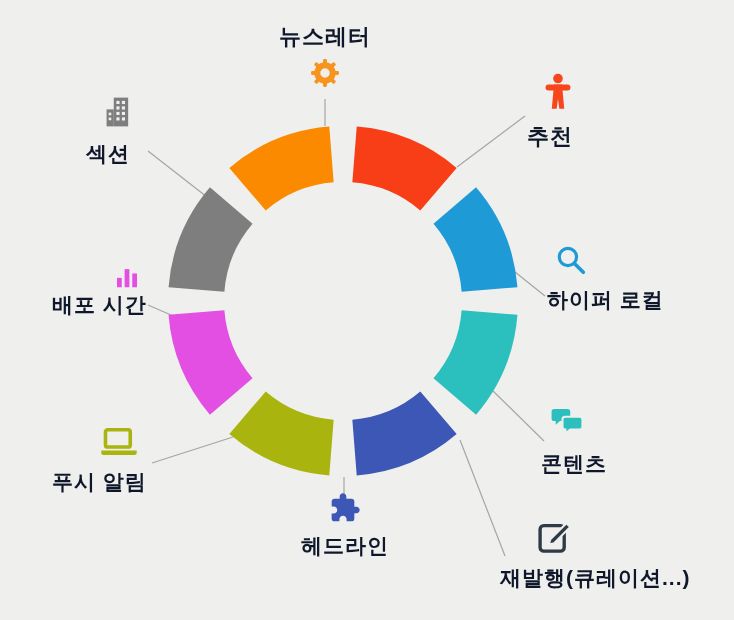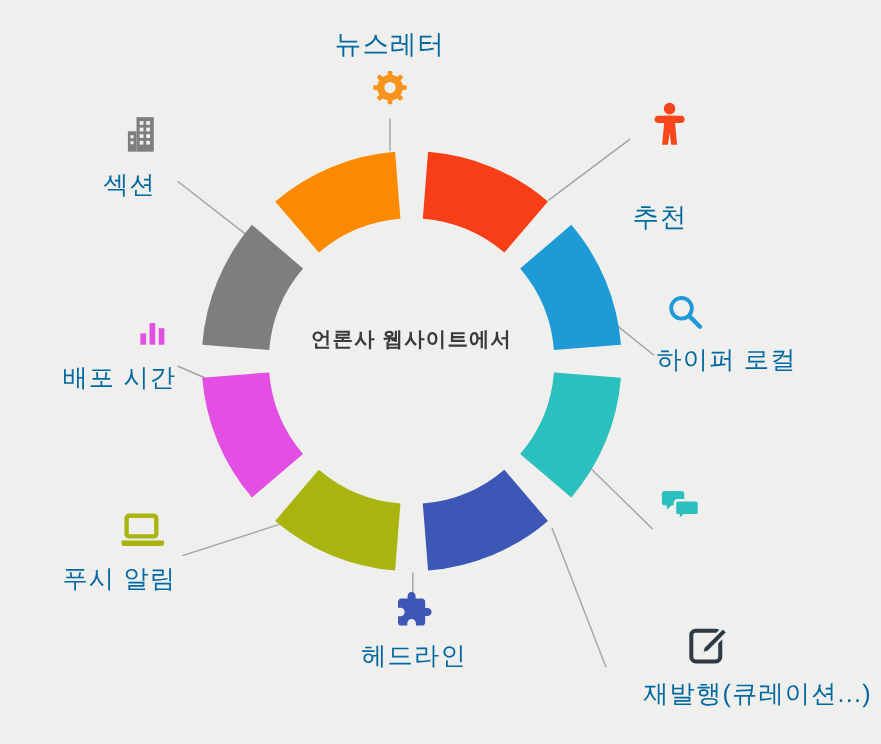--- a/index.html
+++ b/index.html
@@ -32,58 +32,58 @@
     letter-spacing: 1px;
   }
 
   .label {
     position: absolute;
     display: flex;
     flex-direction: column;
     align-items: flex-start;
   }
   .label .txt {
-    font-weight: normal;
+    font-weight: bold;
     font-size: 21px;
-    color: #0369a1;
+    color: #0f172a;
     letter-spacing: 1px;
     white-space: nowrap;
   }
   .label .icon { display: inline-block; line-height: 0; }
 
   #lbl-newsletter   { left: 243px; top: 22px;  width: 164px; align-items: center; }
   #lbl-newsletter .txt { font-size: 22px; }
   #lbl-newsletter .icon { margin-top: 6px; }
 
-  #lbl-recommend    { left: 527px; top: 84px; gap: 32px; }
+  #lbl-recommend    { left: 527px; top: 72px; }
   #lbl-recommend .icon { margin-left: 14px; }
   #lbl-recommend .txt  { margin-top: 12px; font-size: 22px; }
 
   #lbl-hyperlocal   { left: 547px; top: 244px; }
   #lbl-hyperlocal .icon { margin-left: 8px; }
   #lbl-hyperlocal .txt  { margin-top: 10px; }
 
   #lbl-content      { left: 541px; top: 406px; }
   #lbl-content .icon { margin-left: 8px; }
   #lbl-content .txt  { margin-top: 10px; }
 
-  #lbl-republish    { left: 500px; top: 518px; margin-left: 36px; }
+  #lbl-republish    { left: 500px; top: 518px; }
   #lbl-republish .icon { margin-left: 36px; }
   #lbl-republish .txt  { margin-top: 8px; }
 
   #lbl-headline     { left: 281px; top: 492px; width: 128px; align-items: center; }
   #lbl-headline .txt { margin-top: 8px; }
 
   #lbl-push         { left: 52px; top: 426px; width: 150px; text-align: right; }
   #lbl-push .icon { margin-left: 46px; }
   #lbl-push .txt  { margin-top: 8px; }
 
   #lbl-distribution { left: 52px; top: 261px; width: 150px; }
   #lbl-distribution .icon { margin-left: 60px; }
-  #lbl-distribution .txt  { margin-top: 10px; }
+  #lbl-distribution .txt  { }
 
   #lbl-section      { left: 86px; top: 94px; width: 130px; justify-content: space-between; }
   #lbl-section .icon { margin-left: 16px; }
   #lbl-section .txt  { margin-top: 10px; }
 
   .bg-stroke { stroke: #EFEFED; }
   .bg-fill   { fill: #EFEFED; }
 </style>
 </head>
 <body style="background: rgb(239, 239, 237);">
@@ -108,21 +108,20 @@
         <path d="M 476.07104398000547 187.34659154221788 A 175 175 0 0 1 517.4605334032974 287.26965824762715 L 461.63316271424225 291.66336760838647 A 119 119 0 0 0 433.4883099064037 223.71568224870816 Z" fill="#1E9BD7"></path>
         <path d="M 517.4605334032974 314.73034175237285 A 175 175 0 0 1 476.07104398000547 414.6534084577821 L 433.4883099064037 378.28431775129184 A 119 119 0 0 0 461.63316271424225 310.33663239161353 Z" fill="#2BBFBE"></path>
         <path d="M 456.6534084577822 434.0710439800054 A 175 175 0 0 1 356.7303417523729 475.4605334032974 L 352.33663239161353 419.63316271424225 A 119 119 0 0 0 420.28431775129184 391.4883099064037 Z" fill="#3C57B5"></path>
         <path d="M 329.26965824762715 475.4605334032974 A 175 175 0 0 1 229.34659154221788 434.07104398000547 L 265.71568224870816 391.4883099064037 A 119 119 0 0 0 333.66336760838647 419.63316271424225 Z" fill="#A9B40F"></path>
         <path d="M 209.92895601999464 414.65340845778223 A 175 175 0 0 1 168.5394665967026 314.73034175237296 L 224.36683728575775 310.33663239161365 A 119 119 0 0 0 252.51169009359637 378.2843177512919 Z" fill="#E24FE2"></path>
         <path d="M 168.5394665967026 287.26965824762726 A 175 175 0 0 1 209.92895601999462 187.34659154221782 L 252.51169009359631 223.7156822487081 A 119 119 0 0 0 224.36683728575775 291.6633676083865 Z" fill="#7E7E7E"></path>
       </g>
   </svg>
 
   <div class="center-text">
-    <div>언론사 웹사이트에서</div>
   </div>
 
   <div class="label" id="lbl-newsletter">
     <span class="txt">뉴스레터</span>
     <span class="icon" style="color: rgb(247, 148, 30);">
       <svg width="30" height="30" viewBox="0 0 28 28">
         <g fill="currentColor">
           <g transform="rotate(0 14 14)">
               <rect x="12.2" y="1" width="3.6" height="6" rx="1"></rect>
               <rect x="12.2" y="21" width="3.6" height="6" rx="1"></rect>
@@ -166,20 +165,21 @@
     <span class="txt">하이퍼 로컬</span>
   </div>
 
   <div class="label" id="lbl-content">
     <span class="icon" style="color: rgb(43, 191, 190);">
       <svg width="36" height="34" viewBox="0 0 28 26">
         <path fill="currentColor" d="M2 4.2 Q2 2.2 4 2.2 H14.5 Q16.5 2.2 16.5 4.2 V9.5 Q16.5 11.5 14.5 11.5 H8.5 L5.2 14.3 V11.5 H4 Q2 11.5 2 9.5 Z"></path>
         <path fill="currentColor" class="bg-stroke" stroke-width="1.6" d="M10.5 10.2 Q10.5 8.2 12.5 8.2 H24 Q26 8.2 26 10.2 V16 Q26 18 24 18 H16.5 L12.8 21.2 V18 H12.5 Q10.5 18 10.5 16 Z"></path>
       </svg>
     </span>
+    <span class="txt">콘텐츠</span>
   </div>
 
   <div class="label" id="lbl-republish">
     <span class="icon" style="color: rgb(46, 58, 69);">
       <svg width="38" height="38" viewBox="0 0 26 26">
         <rect x="2.8" y="5.2" width="16.5" height="17.5" rx="2.5" fill="none" stroke="currentColor" stroke-width="2.3"></rect>
         <path fill="currentColor" class="bg-stroke" stroke-width="1.4" d="M9.8 14.6 L20.8 3.6 L23.4 6.2 L12.4 17.2 L8.8 18.2 Z"></path>
       </svg>
     </span>
     <span class="txt">재발행(큐레이션...)</span>

